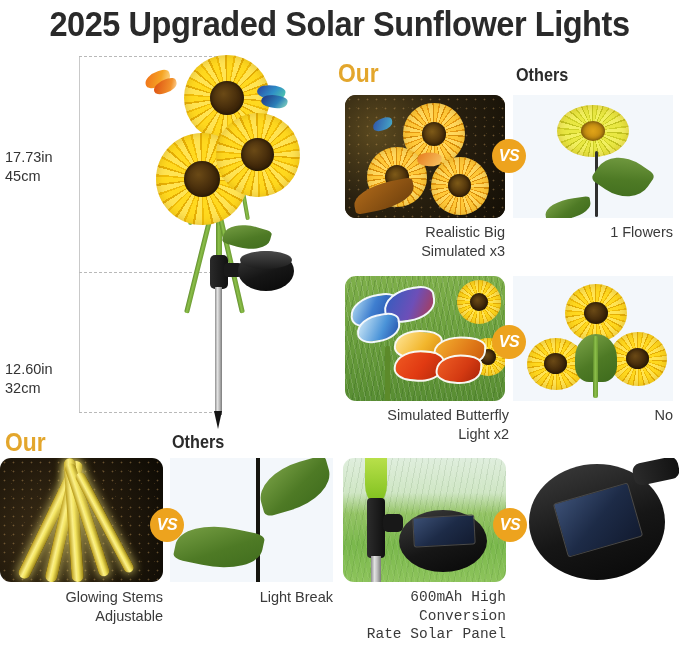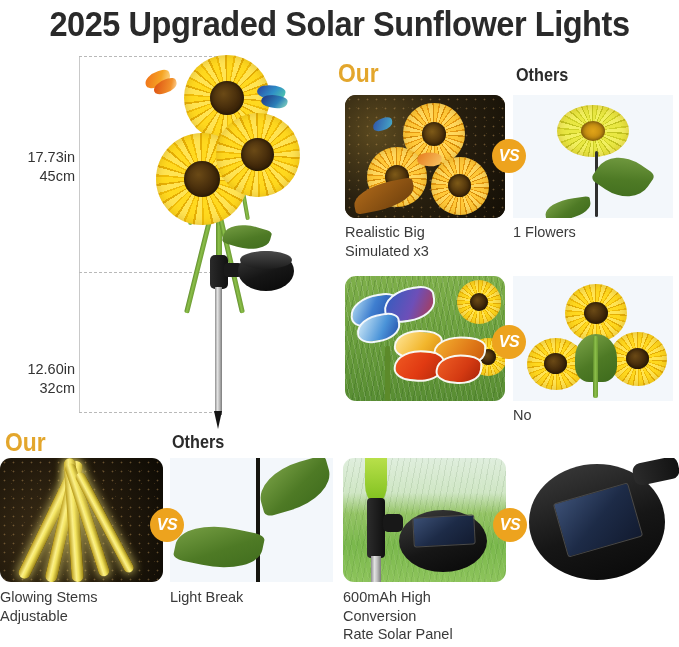--- a/index.html
+++ b/index.html
@@ -49,21 +49,21 @@
     position: absolute;
     height: 0;
     border-top: 1px dashed #b9b9b9;
   }
   .dash-top    { left: 79px;  top: 56px;  width: 143px; }
   .dash-mid    { left: 79px;  top: 272px; width: 143px; }
   .dash-bottom { left: 79px;  top: 412px; width: 143px; }
 
   .measure-label {
     position: absolute;
-    text-align: right;
+    text-align: left;
     font-size: 14.5px;
     line-height: 19px;
     color: #333;
     width: 70px;
     left: 5px;
   }
   .measure-top    { top: 148px; }
   .measure-bottom { top: 322px; margin-top: 38px; }
 
   
@@ -116,21 +116,21 @@
     font-style: italic;
     display: flex;
     align-items: center;
     justify-content: center;
     letter-spacing: -0.5px;
     z-index: 6;
     font-family: "Liberation Sans Narrow", "Liberation Sans", sans-serif;
   }
   .caption {
     position: absolute;
-    text-align: left;
+    text-align: right;
     font-size: 14.5px;
     line-height: 18.5px;
     color: #3a3a3a;
   }
 
   
   .scene-dark-garden {
     position: absolute; inset: 0;
     background:
       radial-gradient(circle at 20% 30%, #5c4a1f 0%, #2a2110 45%, #140f06 100%),
@@ -423,20 +423,24 @@
       <div class="sf-core" style="left:17px; top:15px; width:23px; height:21px;"></div>
     </div>
     <div class="sunflower" style="left:96px; top:56px; width:58px; height:54px;">
       <div class="sf-petals golden"></div>
       <div class="sf-core" style="left:17px; top:16px; width:23px; height:21px;"></div>
     </div>
     <div class="leaf" style="left:62px; top:58px; width:42px; height:48px; border-radius:60% 60% 40% 40%;"></div>
     <div class="stem" style="left:80px; top:60px; width:5px; height:62px;"></div>
   </div>
 
+  <div class="caption" style="left:341px; top:406px; width:168px;">
+    <div>Simulated Butterfly</div>
+    <div>Light x2</div>
+  </div>
   <div class="caption" style="left:513px; top:406px; width:160px;">
     <div>No</div>
   </div>
 
   <div class="our-label" style="left:5px; top:427px;">Our</div>
   <div class="others-label" style="left:172px; top:432px;">Others</div>
 
   <div class="photo-card" style="left:0px; top:458px; width:163px; height:124px;">
     <div class="scene-dark-soil"></div>
     <div class="speckle"></div>
@@ -476,19 +480,19 @@
   </div>
 
   <div class="vs-badge" style="left:493px; top:508px;">VS</div>
 
   <div class="others-card" style="left:513px; top:458px; width:166px; height:124px; background:#ffffff;">
     <div class="lamp-head" style="left:16px; top:6px; width:136px; height:116px;"></div>
     <div style="position:absolute; left:120px; top:2px; width:46px; height:22px; background:linear-gradient(90deg,#2b2b2b,#121212); border-radius:8px; transform:rotate(-12deg);"></div>
     <div class="lamp-panel" style="left:46px; top:34px; width:76px; height:54px; border-radius:3px; transform:rotate(-16deg);"></div>
   </div>
 
-  <div class="caption" style="left:343px; top:588px; width:163px;">
+  <div class="caption" style="left:343px; top:588px; width:163px;font-family:Liberation Mono, monospace;">
     <div>600mAh High</div>
     <div>Conversion</div>
     <div>Rate Solar Panel</div>
   </div>
 
 </div>
 
 </body></html>

